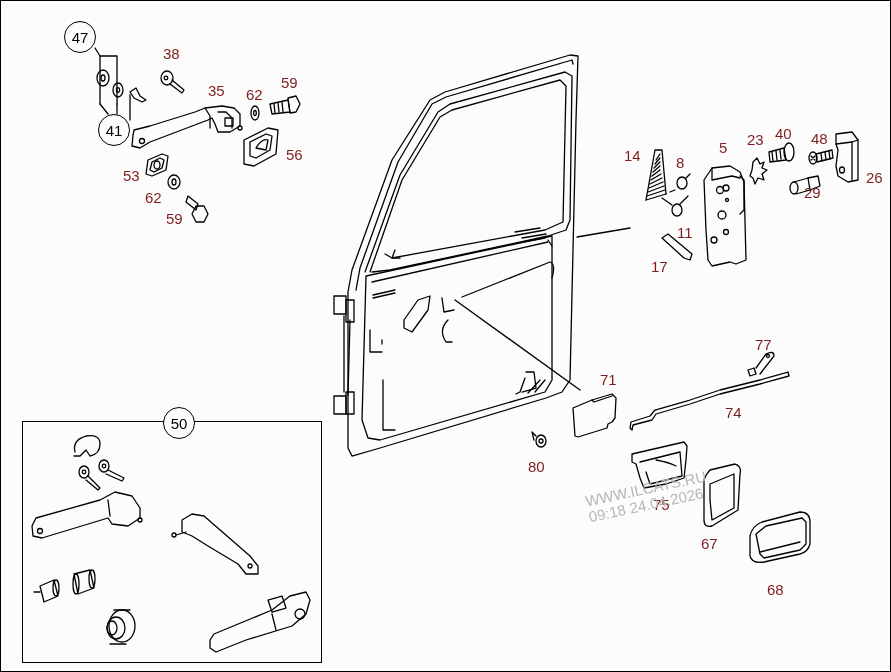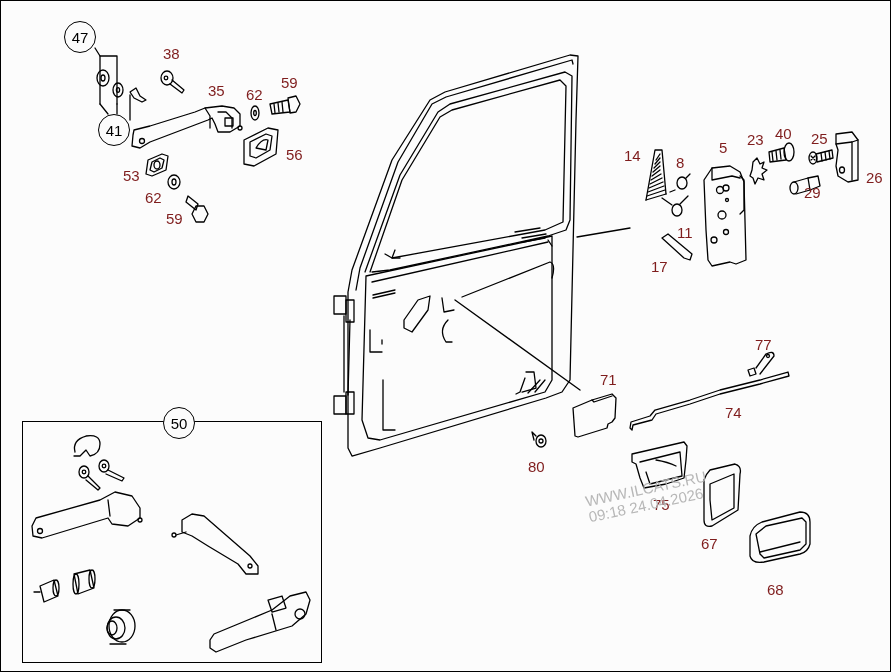--- a/index.html
+++ b/index.html
@@ -273,21 +273,21 @@
 <div class="lbl" style="left:281px;top:75px;">59</div>
 <div class="lbl" style="left:286px;top:147px;">56</div>
 <div class="lbl" style="left:123px;top:168px;">53</div>
 <div class="lbl" style="left:145px;top:190px;">62</div>
 <div class="lbl" style="left:166px;top:211px;">59</div>
 <div class="lbl" style="left:624px;top:148px;">14</div>
 <div class="lbl" style="left:676px;top:155px;">8</div>
 <div class="lbl" style="left:719px;top:140px;">5</div>
 <div class="lbl" style="left:747px;top:132px;">23</div>
 <div class="lbl" style="left:775px;top:126px;">40</div>
-<div class="lbl" style="left:811px;top:131px;">25</div>
+<div class="lbl" style="left:811px;top:131px;">48</div>
 <div class="lbl" style="left:866px;top:170px;text-align:center;">26</div>
 <div class="lbl" style="left:804px;top:185px;">29</div>
 <div class="lbl" style="left:677px;top:225px;">11</div>
 <div class="lbl" style="left:651px;top:259px;">17</div>
 <div class="lbl" style="left:755px;top:337px;">77</div>
 <div class="lbl" style="left:600px;top:372px;">71</div>
 <div class="lbl" style="left:725px;top:405px;">74</div>
 <div class="lbl" style="left:528px;top:459px;">80</div>
 <div class="lbl" style="left:653px;top:497px;">75</div>
 <div class="lbl" style="left:701px;top:536px;">67</div>

